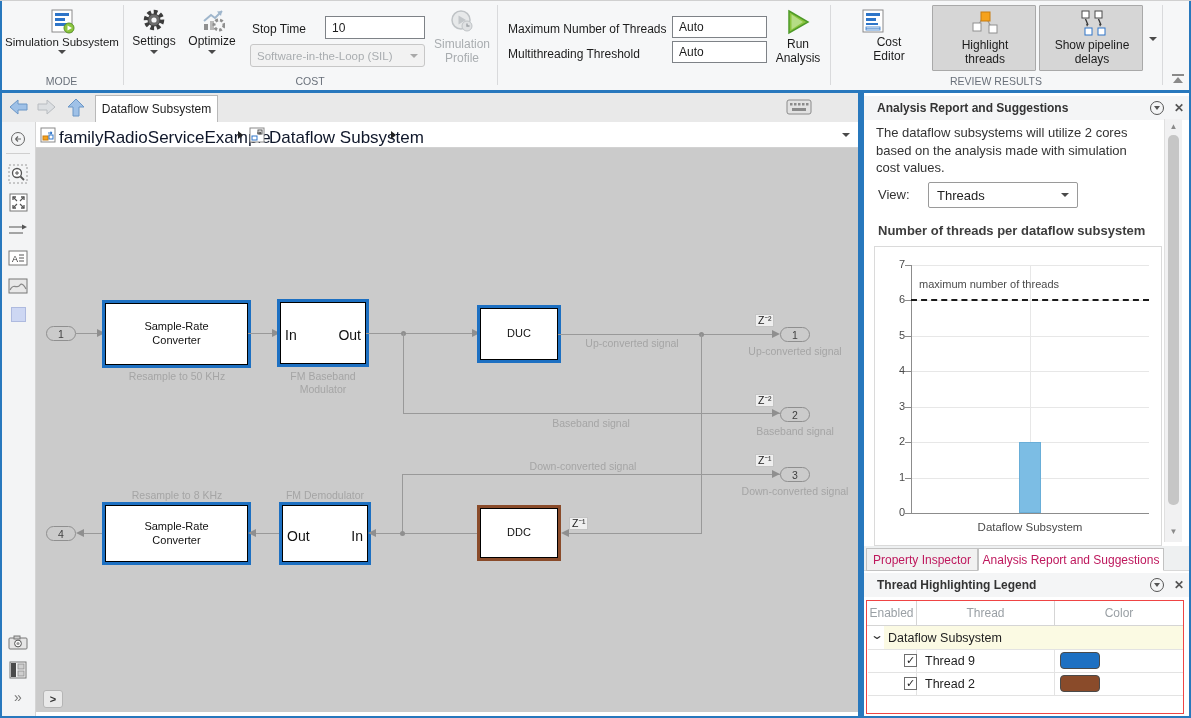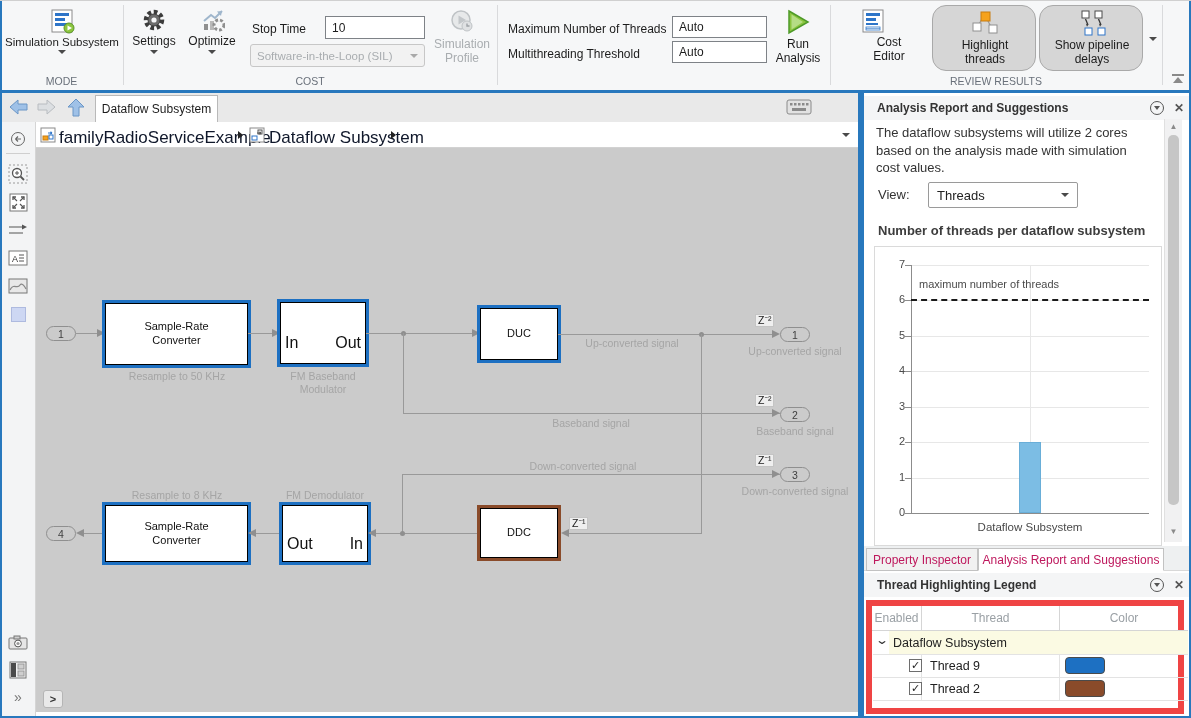--- a/index.html
+++ b/index.html
@@ -9,55 +9,55 @@
   .txt { white-space:nowrap; }
   
   #ribbon { left:0; top:0; width:1191px; height:90px; background:#f6f7f8; }
   .sec-label { position:absolute; font-size:10.5px; color:#69707a; text-align:center; }
   .sep { position:absolute; top:5px; height:80px; width:1px; background:#d9dadc; }
   .rbtn { position:absolute; display:flex; flex-direction:column; align-items:center; gap:2px; font-size:12px; color:#1c1c1c; cursor:default; }
   .caret { width:0; height:0; border-left:4px solid transparent; border-right:4px solid transparent; border-top:4px solid #4a4a4a; }
   .caret.gray { border-top-color:#a9a9a9; }
   .rlabel { font-size:12px; color:#1c1c1c; }
   .rinput { position:absolute; background:#fff; border:1px solid #7e8287; font-size:12px; color:#1c1c1c; padding:2px 6px; }
-  .toggled { background:#d6d6d6; border:1px solid #a9a9a9; border-radius:14px; }
+  .toggled { background:#d6d6d6; border:1px solid #a9a9a9; border-radius:1px; }
   .disabled { color:#a9adb0 !important; }
   
   #tabbar { left:0; top:93px; width:858px; height:29px; background:#e9e9e9; }
   #doctab { position:absolute; left:95px; top:2px; width:123px; height:27px; background:#fff; border:1px solid #b9b9b9; border-bottom:none; font-size:12px; color:#1c1c1c; display:flex; align-items:center; justify-content:center; }
   #breadbar { left:36px; top:122px; width:822px; height:26px; background:#fff; border-bottom:1px solid #d2d2d2; }
   .crumb { font-size:17px; color:#0f172a; }
   .crumb-arrow { width:0; height:0; border-top:4px solid transparent; border-bottom:4px solid transparent; border-left:5px solid #222; display:inline-block; }
   
   #palette { left:0; top:122px; width:36px; height:596px; background:#f3f4f5; border-right:1px solid #d5d5d5; }
   .pico { position:absolute; left:8px; width:20px; height:20px; display:flex; align-items:center; justify-content:center; }
   
   #canvas { left:36px; top:148px; width:822px; height:564px; background:#cbcbcb; overflow:hidden; }
   .hl { position:absolute; height:1px; background:#999; }
   .vl { position:absolute; width:1px; background:#999; }
   .arr-r { position:absolute; width:0; height:0; border-top:4px solid transparent; border-bottom:4px solid transparent; border-left:8px solid #8f8f8f; }
   .arr-l { position:absolute; width:0; height:0; border-top:4px solid transparent; border-bottom:4px solid transparent; border-right:8px solid #8f8f8f; }
   .dot { position:absolute; width:5px; height:5px; border-radius:50%; background:#8f8f8f; }
   .blk { position:absolute; background:#fff; border:1.5px solid #000; outline:3px solid #1d70c2; display:flex; align-items:center; justify-content:center; text-align:center; font-size:11px; color:#111; line-height:1.25; }
-  .ioport { position:absolute; font-size:16px; color:#111;margin-top:6px; }
+  .ioport { position:absolute; font-size:14px; color:#111; }
   .oval { position:absolute; width:30px; height:15px; border:1px solid #8f8f8f; border-radius:8px; display:flex; align-items:center; justify-content:center; font-size:10.5px; color:#3f3f3f; }
   .zbadge { position:absolute; font-size:10.5px; color:#1a1a1a; background:#efefef; border:1px solid #c4c4c4; padding:0 2px; line-height:11px; }
   .caption, .linelabel, .portlabel { position:absolute; font-size:10.5px; color:#a5a5a5; text-align:center; transform:translateX(-50%); white-space:nowrap; }
   
   #panel { left:864px; top:93px; width:327px; height:625px; background:#fff; }
   .phead { position:absolute; height:24px; background:#f4f5f6; font-size:12px; font-weight:bold; color:#333; display:flex; align-items:center; }
   .circ-chev { width:14px; height:14px; border:1px solid #555; border-radius:50%; display:flex; align-items:center; justify-content:center; }
   .circ-chev i { width:0; height:0; border-left:3.5px solid transparent; border-right:3.5px solid transparent; border-top:4px solid #555; }
   .closex { font-size:12px; color:#555; }
   .scrollbar { background:#f1f1f2; border-left:1px solid #e0e0e0; }
   .sb-btn { position:absolute; left:2px; width:13px; text-align:center; font-size:8px; color:#8a8a8a; }
   .sb-thumb { position:absolute; left:3px; width:11px; background:#c6c6c6; border-radius:5px; }
   .docktab { position:absolute; top:548px; height:23px; font-size:12px; color:#be185d; display:flex; align-items:center; justify-content:center; border:1px solid #c2c2c2; }
   
-  #legend-table { left:866px; top:600px; width:318px; height:114px; background:#fff; border:6px solid #ef4444; }
+  #legend-table { left:866px; top:600px; width:318px; height:114px; background:#fff; border:1px solid #ef4444; }
   .th { position:absolute; top:0; height:25px; font-size:12px; color:#9aa0a5; display:flex; align-items:center; justify-content:center; border-bottom:1px solid #d5d5d5; }
   .cb { position:absolute; width:13px; height:13px; border:1px solid #6e6e6e; background:#fff; font-size:11px; line-height:11px; text-align:center; color:#222; }
   .swatch { position:absolute; width:40px; height:17px; border:1.5px solid #4a4a4a; border-radius:4px; }
   .rowline { position:absolute; height:1px; background:#e3e3e3; left:1px; width:315px; }
   svg { display:block; }
 </style>
 </head>
 <body>
 
 <div id="ribbon" class="abs">

